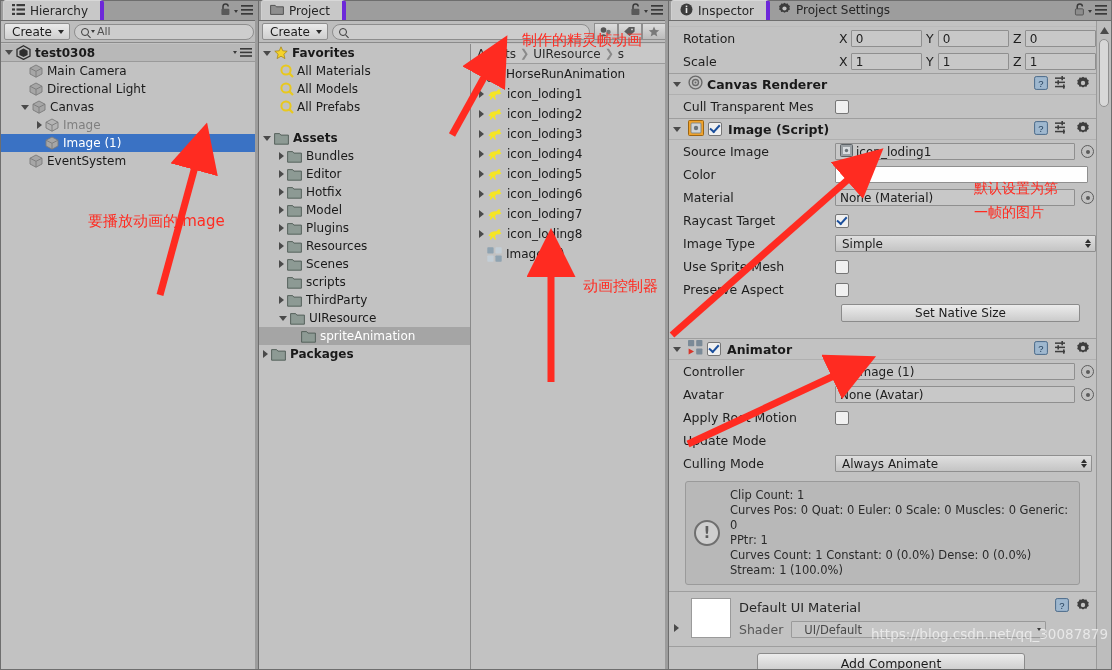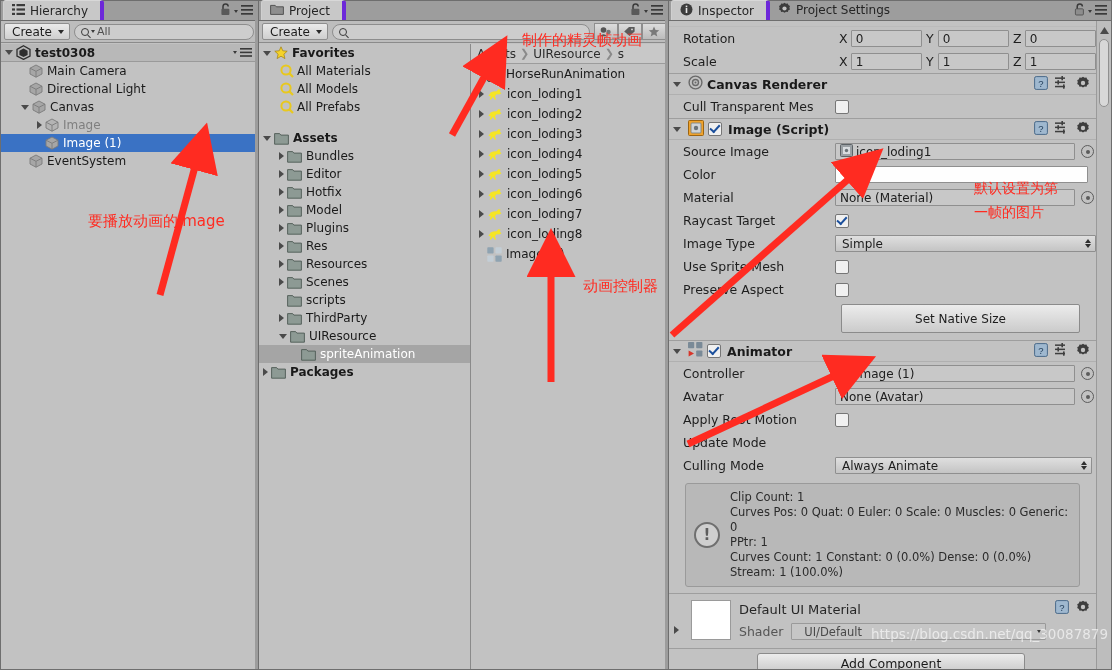--- a/index.html
+++ b/index.html
@@ -195,21 +195,21 @@
     border: solid #1b4f9c; border-width: 0 2px 2px 0;
     transform: rotate(42deg) translate(-1px,-1px);
   }
   .circle-sel {
     width: 13px; height: 13px; flex: none;
     border-radius: 50%; border: 1.5px solid #5c5c5c;
     display: flex; align-items: center; justify-content: center;
   }
   .circle-sel::after { content: ""; width: 4px; height: 4px; border-radius: 50%; background: #5c5c5c; }
   .native-btn {
-    height: 29px; margin: 3px 16px 3px 172px;
+    height: 18px; margin: 3px 16px 3px 172px;
     background: linear-gradient(#ececec,#cbcbcb);
     border: 1px solid #8b8b8b; border-radius: 2px;
     display: flex; align-items: center; justify-content: center;
     font-size: 12px; color: #1c1c1c;
   }
   .infobox {
     margin: 6px 16px 6px 16px; padding: 6px 8px;
     background: #b8b8b8; border: 1px solid #9a9a9a; border-radius: 3px;
     display: flex; gap: 10px; align-items: center;
   }
@@ -552,28 +552,20 @@
                   <path d="M0.6 12.2 V1.6 h5 l1.3 1.5 h7.5 v9.1 z" fill="#8d9a94" stroke="#4e5a55" stroke-width="0.9"></path>
                 </svg></span>
               <span>Plugins</span>
             </div>
             <div class="row">
               <span class="indent" style="width: 16px;"></span>
               <span class="arrow"></span>
               <span class="folder"><svg width="15" height="13" viewBox="0 0 15 13">
                   <path d="M0.6 12.2 V1.6 h5 l1.3 1.5 h7.5 v9.1 z" fill="#8d9a94" stroke="#4e5a55" stroke-width="0.9"></path>
                 </svg></span>
-              <span>Res</span>
-            </div>
-            <div class="row">
-              <span class="indent" style="width: 16px;"></span>
-              <span class="arrow"></span>
-              <span class="folder"><svg width="15" height="13" viewBox="0 0 15 13">
-                  <path d="M0.6 12.2 V1.6 h5 l1.3 1.5 h7.5 v9.1 z" fill="#8d9a94" stroke="#4e5a55" stroke-width="0.9"></path>
-                </svg></span>
               <span>Resources</span>
             </div>
             <div class="row">
               <span class="indent" style="width: 16px;"></span>
               <span class="arrow"></span>
               <span class="folder"><svg width="15" height="13" viewBox="0 0 15 13">
                   <path d="M0.6 12.2 V1.6 h5 l1.3 1.5 h7.5 v9.1 z" fill="#8d9a94" stroke="#4e5a55" stroke-width="0.9"></path>
                 </svg></span>
               <span>Scenes</span>
             </div>
@@ -914,21 +906,21 @@
         <div class="fieldrow">
           <span class="flabel">Use Sprite Mesh</span>
           <span class="chk"></span>
         </div>
         <div class="fieldrow">
           <span class="flabel">Preserve Aspect</span>
           <span class="chk"></span>
         </div>
         <div class="native-btn">Set Native Size</div>
 
-        <div class="comp-header" style="margin-top:7px;">
+        <div class="comp-header" style="margin-top:16px;">
           <span class="arrow open"></span>
           <span>
             <svg width="15" height="15" viewBox="0 0 15 15">
                 <rect x="0" y="0" width="6.2" height="6.2" rx="0.8" fill="#7a8a97"></rect>
                 <rect x="8.2" y="0" width="6.2" height="6.2" rx="0.8" fill="#7a8a97"></rect>
                 <rect x="8.2" y="8.4" width="6.2" height="6.2" rx="0.8" fill="#7a8a97"></rect>
                 <polygon points="0.6,8.6 6,11.5 0.6,14.4" fill="#d8352a"></polygon>
               </svg>
           </span>
           <span class="chk on" style="margin-right:2px;"></span>

